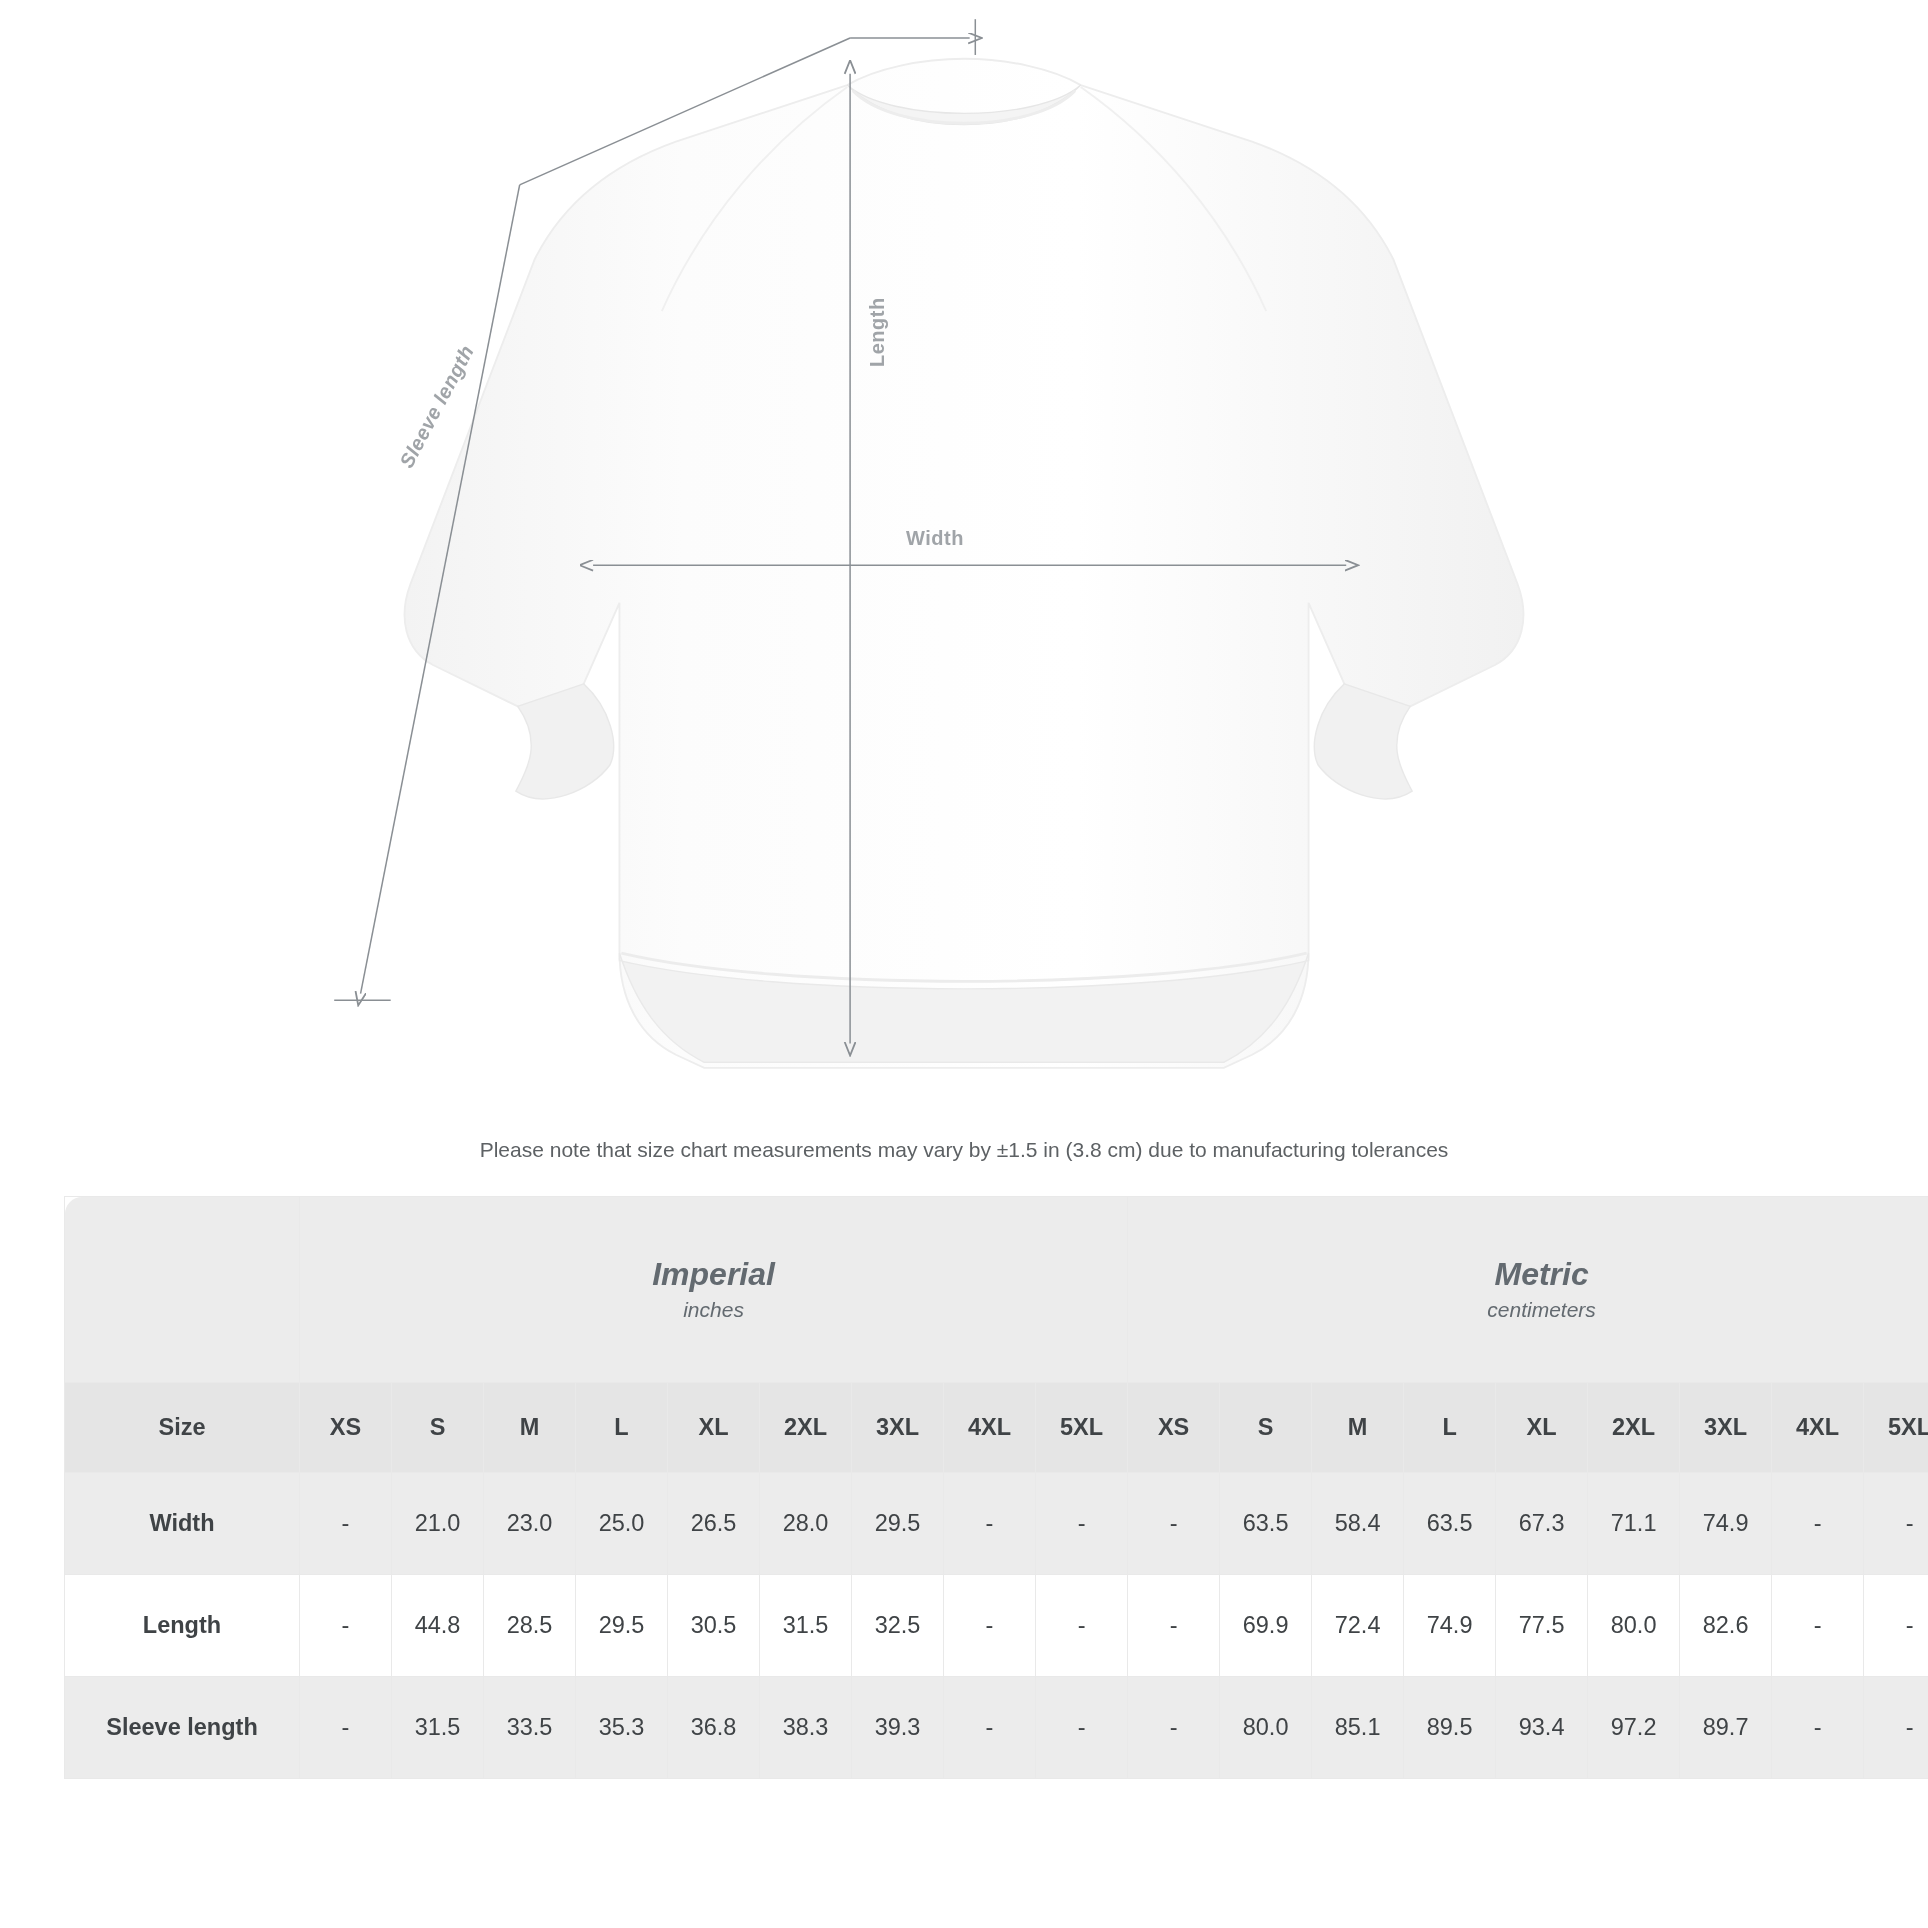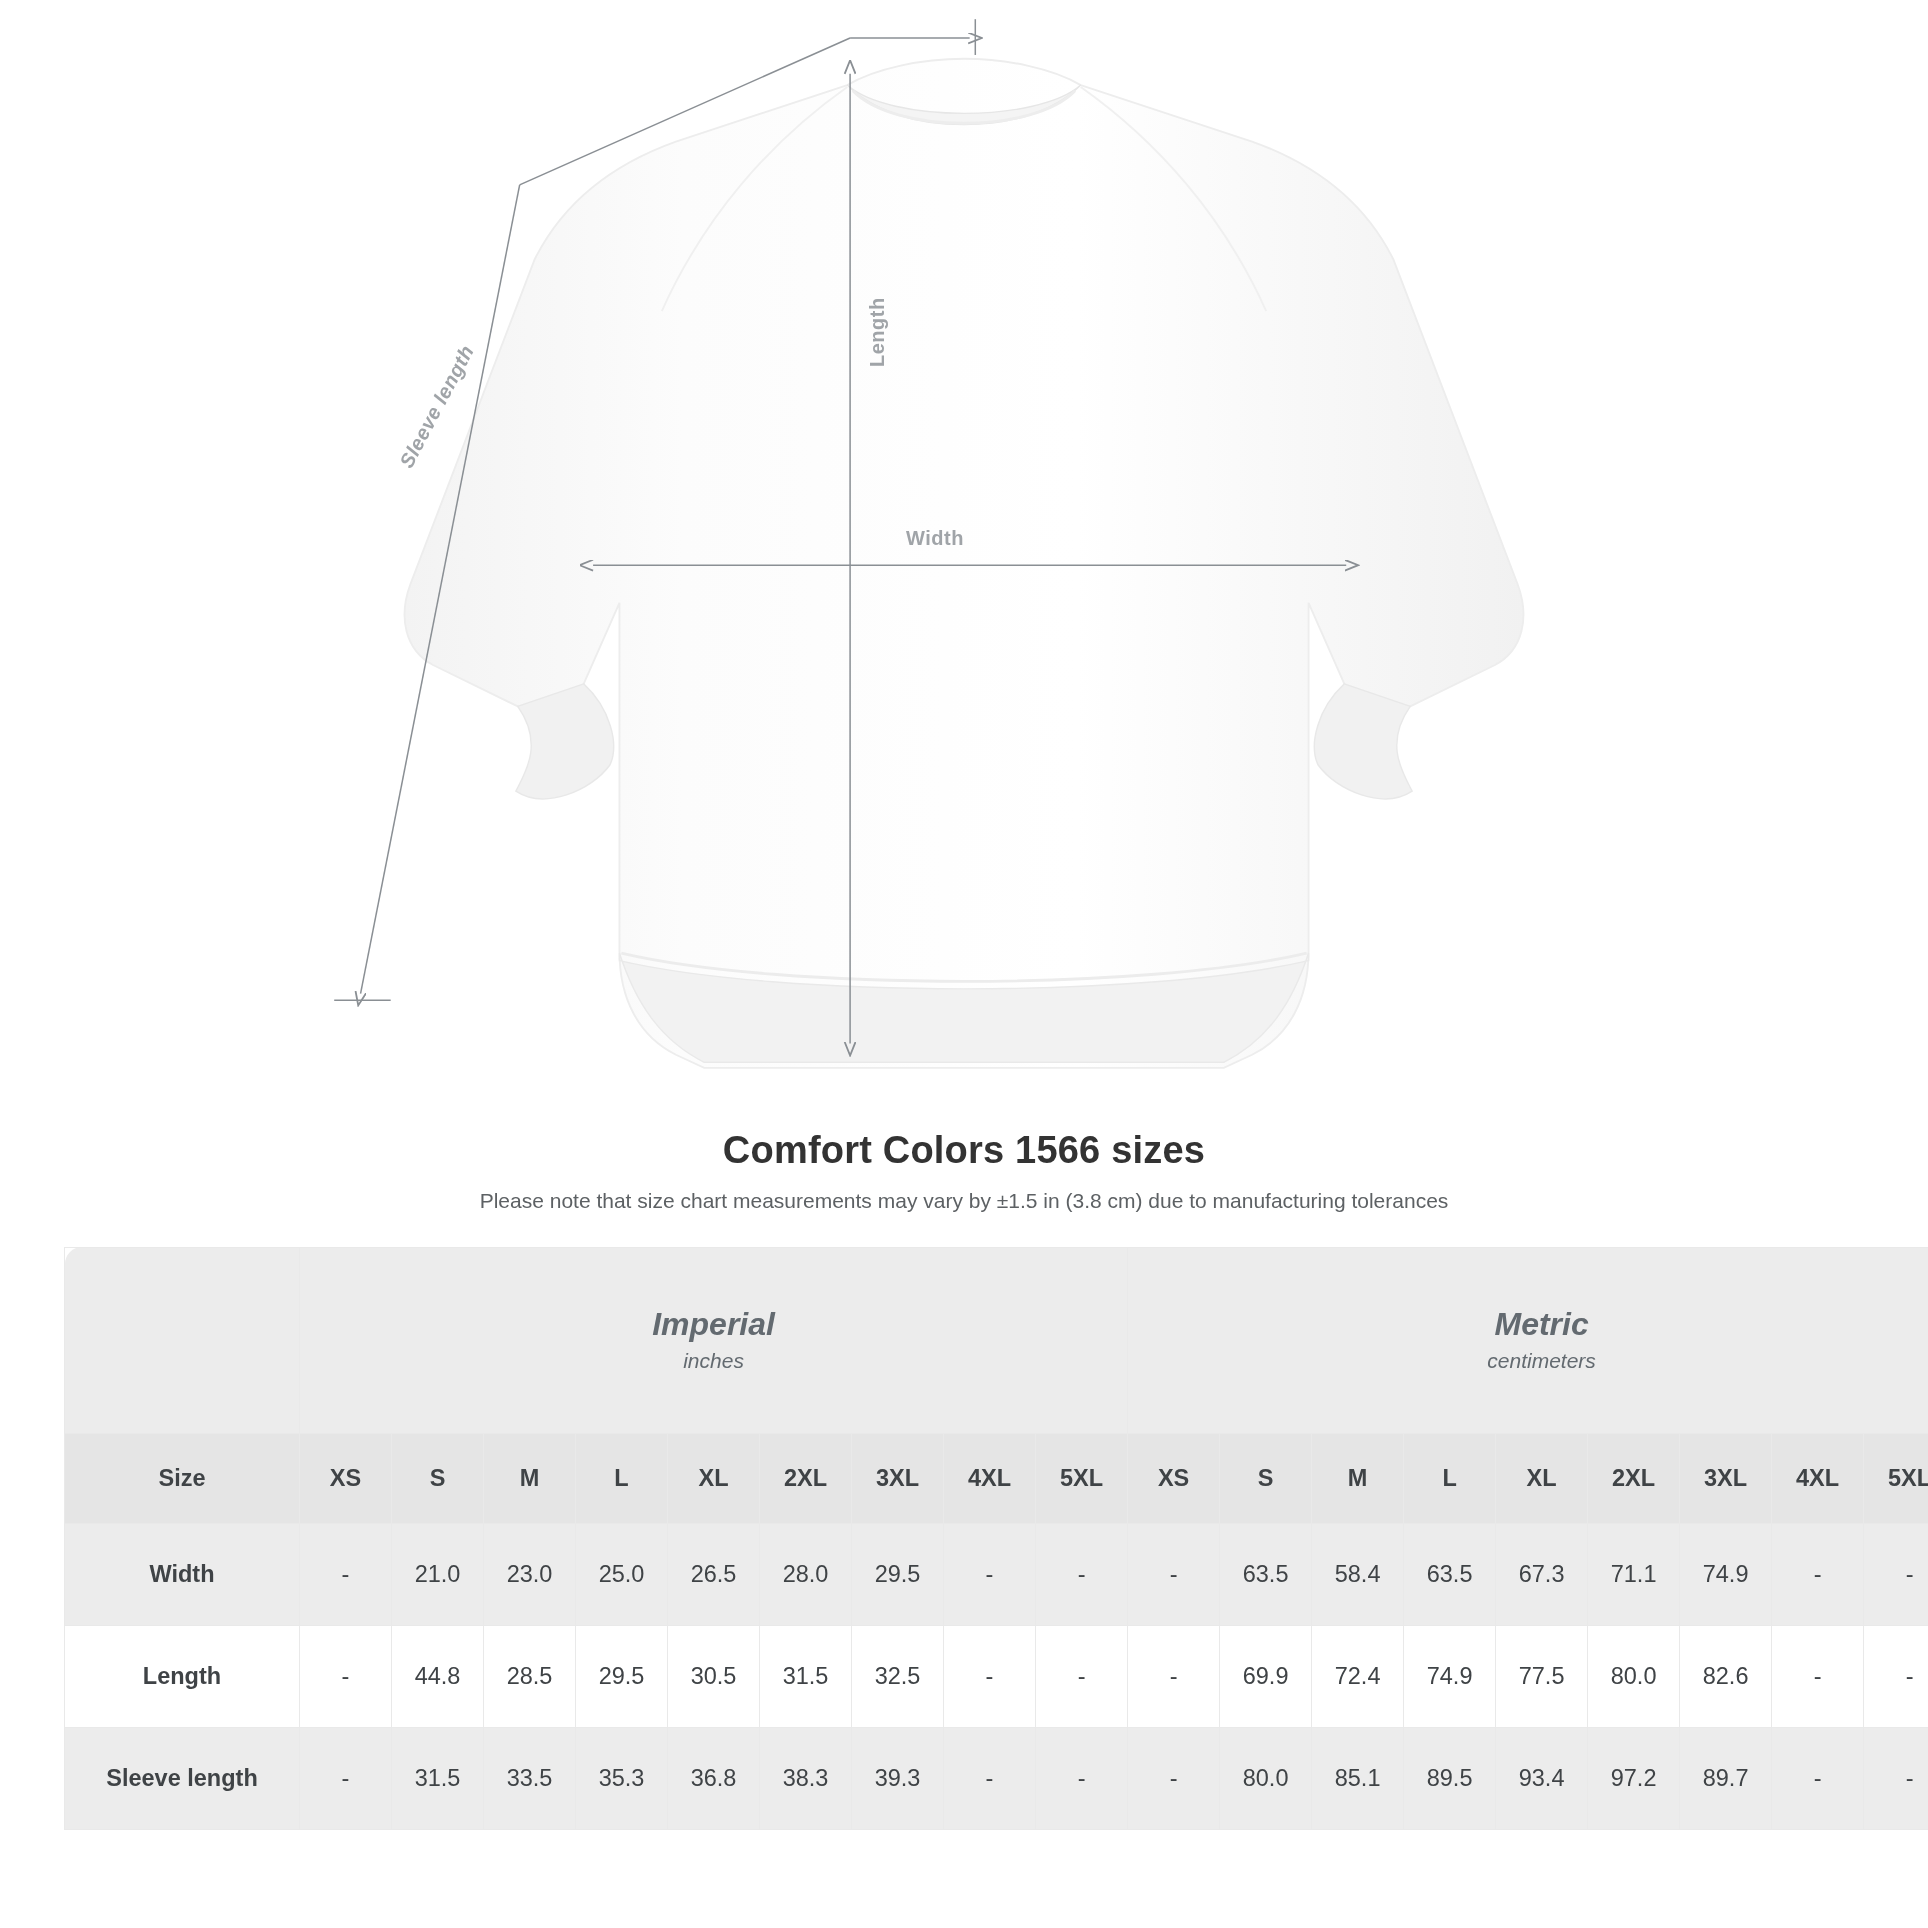--- a/index.html
+++ b/index.html
@@ -222,21 +222,20 @@
         <line x1="355" y1="1062" x2="415" y2="1062"></line>
       </g>
     </svg>
 
     <div class="dim-label" id="label-width">Width</div>
     <div class="dim-label" id="label-length">Length</div>
     <div class="dim-label" id="label-sleeve">Sleeve length</div>
   </div>
 
   <div id="title-block">
-    <div id="chart-title">Comfort Colors 1566 sizes</div>
     <div id="chart-note">Please note that size chart measurements may vary by ±1.5 in (3.8 cm) due to manufacturing tolerances</div>
   </div>
 
   <div id="table-wrap">
     <table id="size-table">
       <colgroup>
         <col class="lbl">
         <col class="d">
           <col class="d">
           <col class="d">

